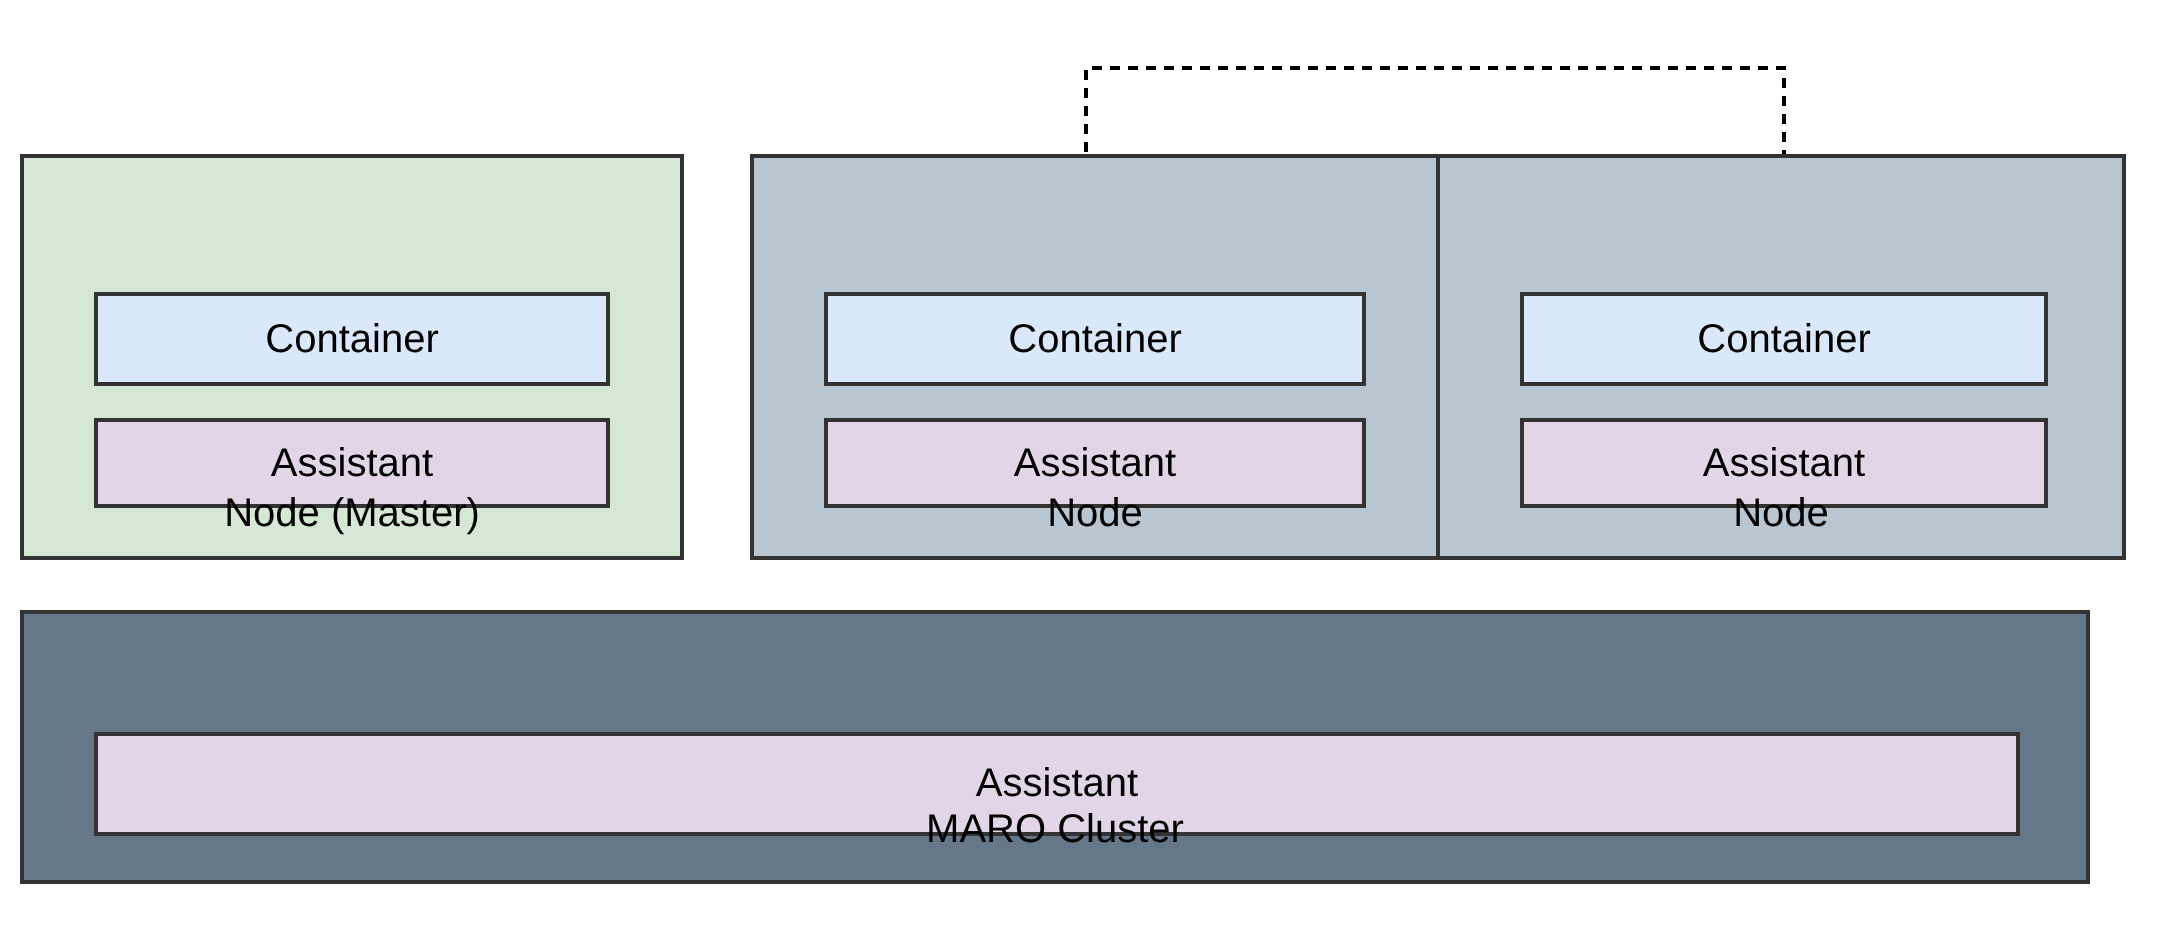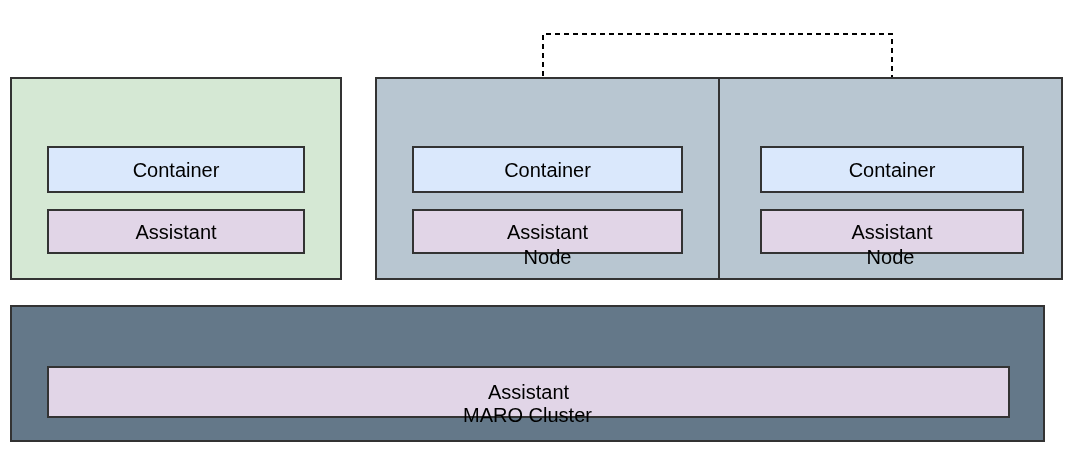--- a/index.html
+++ b/index.html
@@ -94,20 +94,21 @@
     <path d="M892,116 L886.5,103 L897.5,103 Z" fill="#000000" stroke="#000000"></path>
   </svg>
 
   <div class="node node-master">
     <div class="inner container-box">
       <span>Container</span>
     </div>
     <div class="inner assistant-box">
       <span>Assistant</span>
     </div>
+    <div class="node-label">Node (Master)</div>
   </div>
 
   <div class="node node-1">
     <div class="inner container-box">
       <span>Container</span>
     </div>
     <div class="inner assistant-box">
       <span>Assistant</span>
     </div>
     <div class="node-label">Node</div>

